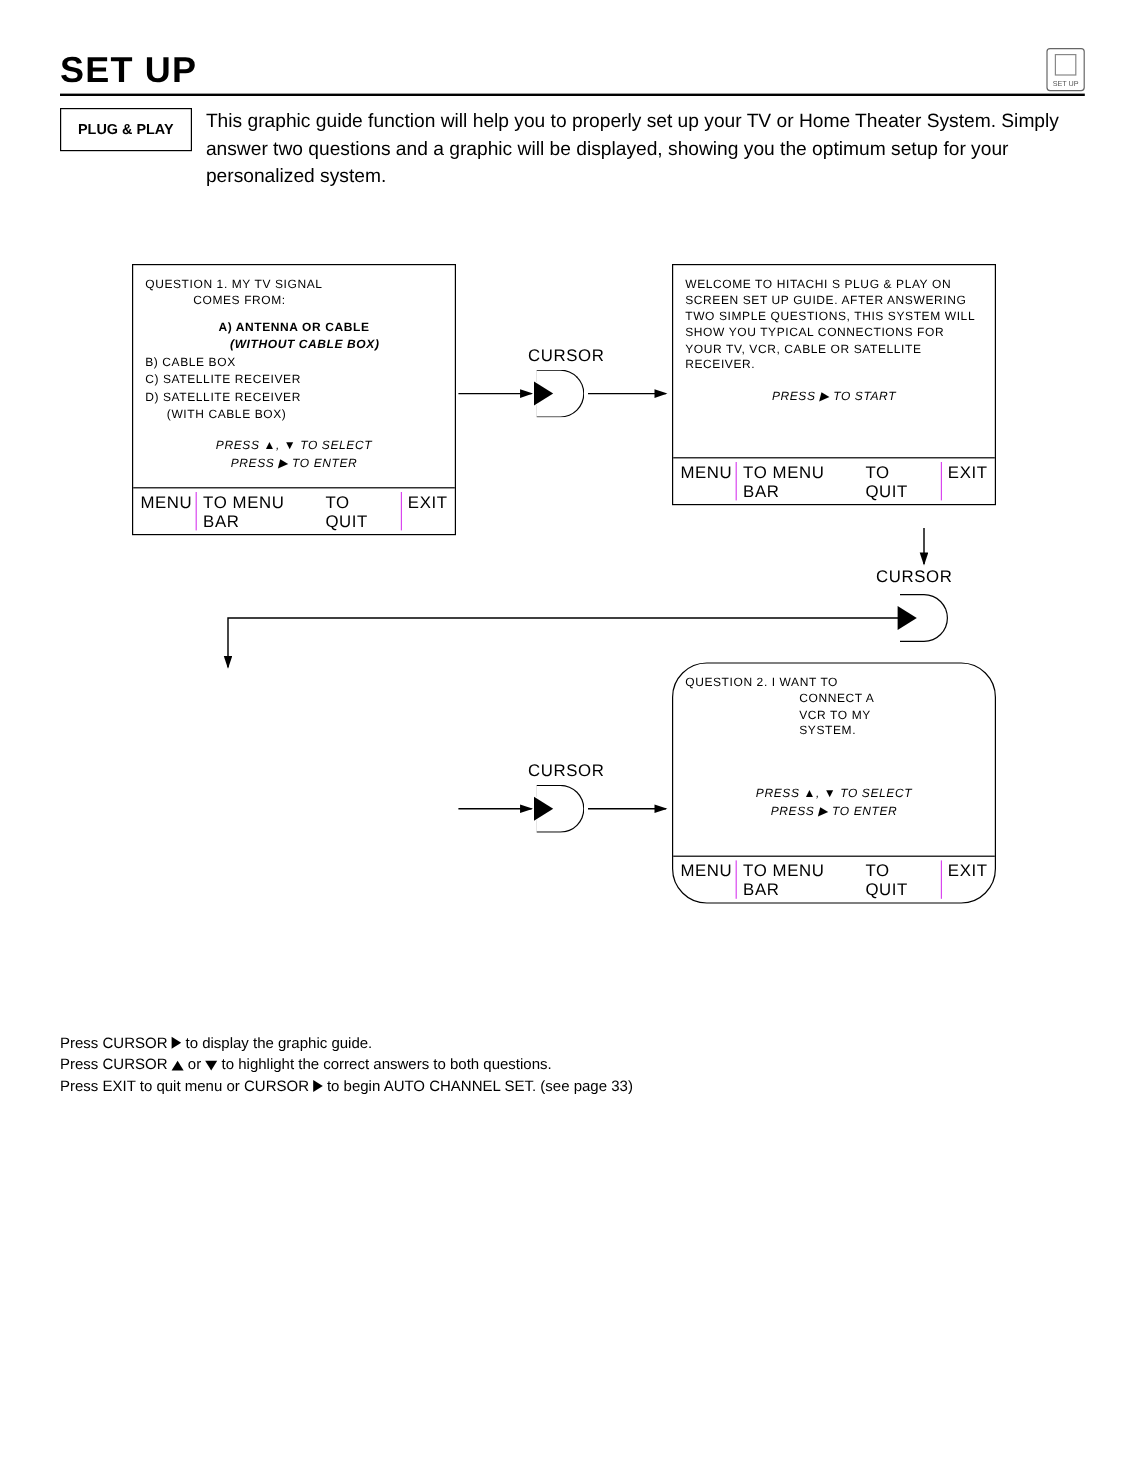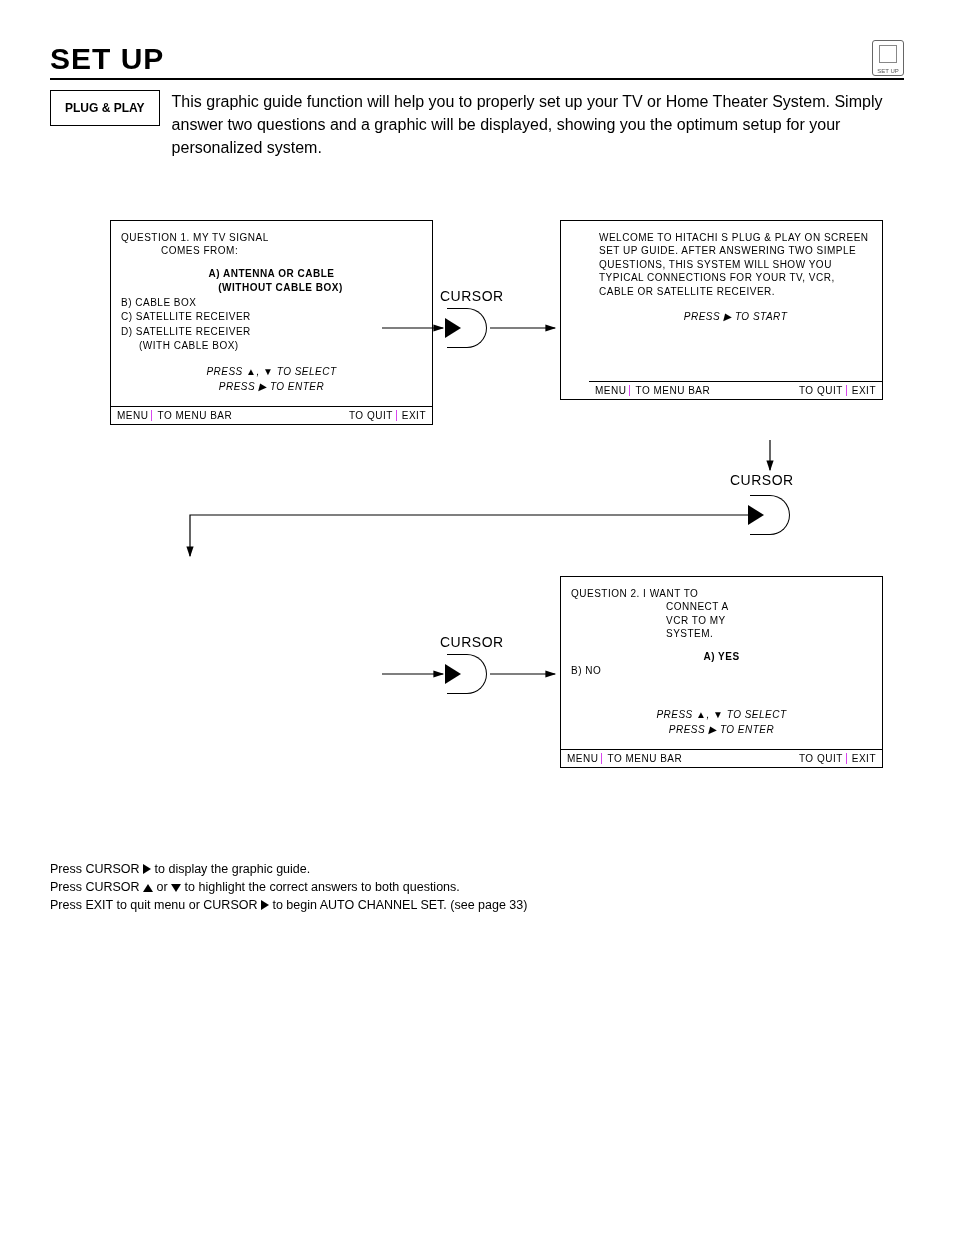--- a/index.html
+++ b/index.html
@@ -63,35 +63,35 @@
     line-height: 1.45;
   }
 
   .diagram {
     position: relative;
     height: 600px;
     margin-bottom: 40px;
   }
   .screen {
     position: absolute;
-    width: 323px;
+    width: 270px;
     border: 1px solid #000;
     background: #fff;
   }
   .screen-body {
     padding: 10px 10px 12px 10px;
     font-size: 10px;
     letter-spacing: 0.5px;
     line-height: 1.35;
     min-height: 160px;
   }
   .screen-footer {
     border-top: 1px solid #000;
     display: flex;
-    font-size: 10px;
+    font-size: 14px;
     letter-spacing: 0.5px;
     padding: 3px 6px;
     justify-content: space-between;
   }
   .screen-footer .sep {
     border-left: 1px solid #d946ef;
     padding-left: 5px;
     margin-left: 3px;
   }
   .menubar {
@@ -201,68 +201,64 @@
         </div>
     </div>
     <div class="screen-footer">
       <span>MENU</span>
       <span class="sep">TO MENU BAR</span>
       <span style="margin-left:auto">TO QUIT</span>
       <span class="sep">EXIT</span>
     </div>
   </div>
 
-  <div class="screen" style="left:510px; top:0;padding-left:28px;">
+  <div class="screen" style="left:510px; top:0;">
     <div class="screen-body">
       <div>WELCOME TO HITACHI S PLUG &amp; PLAY ON SCREEN SET UP GUIDE. AFTER ANSWERING TWO SIMPLE QUESTIONS, THIS SYSTEM WILL SHOW YOU TYPICAL CONNECTIONS FOR YOUR TV, VCR, CABLE OR SATELLITE RECEIVER.</div>
       <div class="press-line">PRESS ▶ TO START</div>
     </div>
     <div class="screen-footer">
       <span>MENU</span>
         <span class="sep">TO MENU BAR</span>
       <span style="margin-left:auto">TO QUIT</span>
         <span class="sep">EXIT</span>
     </div>
   </div>
 
   <div class="screen" style="left:60px; top:340;">
     <div class="screen-body">
       <div class="q-text">QUESTION 1.  MY TV SIGNAL</div>
       <div class="q-text q-indent">COMES FROM:</div>
       <div style="height:8px"></div>
       <div id="s3opts">
           <div class="opt bold">A) ANTENNA OR CABLE</div>
-          <div class="opt bold" style="padding-left: 18px;">(WITHOUT CABLE BOX)</div>
+          <div class="opt bold" style="padding-left: 18px; font-style: italic;">(WITHOUT CABLE BOX)</div>
           <div class="opt">B) CABLE BOX</div>
           <div class="opt">C) SATELLITE RECEIVER</div>
           <div class="opt">D) SATELLITE RECEIVER</div>
           <div class="opt" style="padding-left: 18px;">(WITH CABLE BOX)</div>
         </div>
       <div class="press-line">PRESS ▲, ▼ TO SELECT</div>
       <div class="press-line" style="margin-top:2px">PRESS ▶ TO ENTER</div>
     </div>
     <div class="screen-footer">
       <span>MENU</span>
         <span class="sep">TO MENU BAR</span>
       <span style="margin-left:auto">TO QUIT</span>
         <span class="sep">EXIT</span>
     </div>
   </div>
 
-  <div class="screen" style="left:510px; top:356px;">
+  <div class="screen" style="left:510px; top:332px;border-radius:29px;">
     <div class="screen-body">
       <div class="q-text">QUESTION 2.  I WANT TO</div>
       <div class="q-text" style="padding-left:95px">CONNECT A</div>
       <div class="q-text" style="padding-left:95px">VCR TO MY</div>
       <div class="q-text" style="padding-left:95px">SYSTEM.</div>
       <div style="height:8px"></div>
-      <div id="s4opts">
-          <div class="opt bold">A)  YES</div>
-          <div class="opt">B)  NO</div>
-        </div>
       <div class="press-line" style="margin-top:30px">PRESS ▲, ▼ TO SELECT</div>
       <div class="press-line" style="margin-top:2px">PRESS ▶ TO ENTER</div>
     </div>
     <div class="screen-footer">
       <span>MENU</span>
         <span class="sep">TO MENU BAR</span>
       <span style="margin-left:auto">TO QUIT</span>
         <span class="sep">EXIT</span>
     </div>
   </div>

